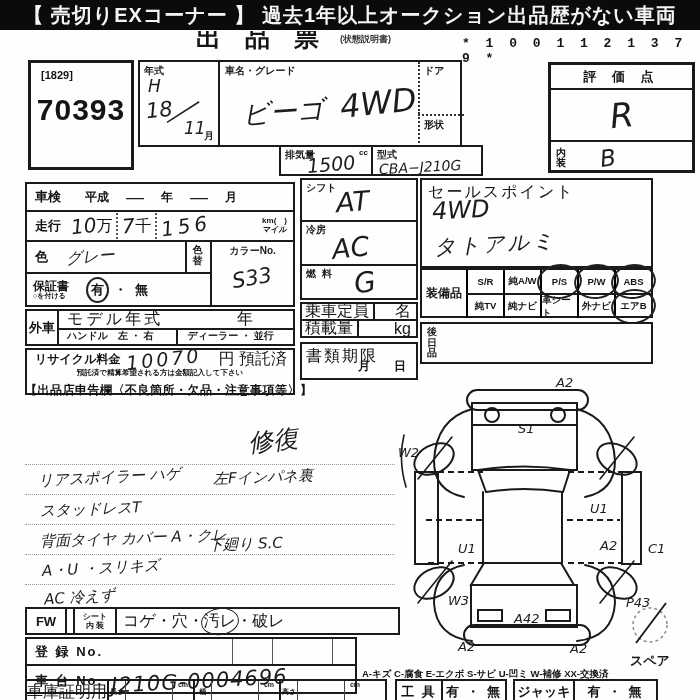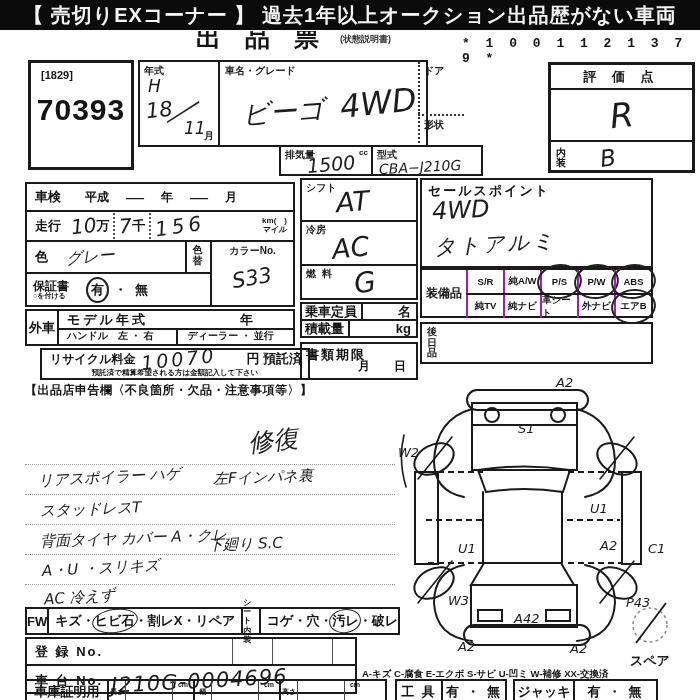--- a/index.html
+++ b/index.html
@@ -2,30 +2,30 @@
 <html><head>
 <meta charset="utf-8">
 <style>
   html,body{margin:0;padding:0;background:#e8e8e8;}
   #sheet{position:relative;width:700px;height:700px;background:#fefefe;overflow:hidden;
          font-family:"Liberation Sans",sans-serif;color:#141414;}
   .abs{position:absolute;}
   .box{position:absolute;border:2px solid #1a1a1a;box-sizing:border-box;background:transparent;}
   .thick{border-width:3px;}
   .lbl{font-size:10px;font-weight:bold;color:#1b1b1b;}
-  .lbl11{font-size:13px;font-weight:bold;}
+  .lbl11{font-size:16px;font-weight:normal;}
   .lbl12{font-size:12px;font-weight:bold;}
   .lbl13{font-size:13px;font-weight:bold;}
   .hw{font-family:"DejaVu Sans",sans-serif;font-style:italic;color:#1c1c1c;display:inline-block;}
   .banner{position:absolute;left:0;top:0;width:700px;height:30px;background:#0b0b0b;color:#f4f4f4;
           display:flex;align-items:center;justify-content:center;font-size:20px;font-weight:bold;letter-spacing:1px;}
   .titleclip{position:absolute;overflow:hidden;height:20px;}
   .titlemain{font-size:25px;font-weight:bold;letter-spacing:24px;position:relative;top:-10px;white-space:nowrap;}
   .serial{font-family:"Liberation Mono",monospace;font-size:13px;font-weight:bold;letter-spacing:4px;}
-  .eq-cell{position:relative;flex:1;border-left:2px solid #a21caf;display:flex;align-items:center;justify-content:center;
+  .eq-cell{position:relative;flex:1;border-left:2px solid #000000;display:flex;align-items:center;justify-content:center;
            font-size:9.5px;font-weight:bold;overflow:visible;}
   .eq-cell.circled::after{content:"";position:absolute;left:-5px;right:-5px;top:-6px;bottom:-6px;
            border:2px solid #222;border-radius:50%;transform:rotate(-7deg);}
   .circ-yes{position:relative;display:inline-block;}
   .circ-yes.circled::after{content:"";position:absolute;left:-5px;right:-5px;top:-4px;bottom:-4px;
            border:2px solid #222;border-radius:50%;}
   .circle-part{position:relative;display:inline-block;}
   .circle-part::after{content:"";position:absolute;left:-3px;right:-3px;top:-3px;bottom:-3px;
            border:1.8px solid #222;border-radius:50%;transform:rotate(-8deg);}
   .dotline{position:absolute;border-top:1.5px dotted #9a9a9a;height:0;}
@@ -56,21 +56,21 @@
 
   <div class="box" style="left:138px;top:60px;width:82px;height:87px;">
     <span class="lbl abs" style="left:4px;top:2px;">年式</span>
     <span class="hw abs" style="left:8px;top:14px;font-size:17px;">H</span>
     <span class="hw abs" style="left:6px;top:36px;font-size:21px;transform:rotate(-6deg);">18</span>
     <span class="hw abs" style="left:28px;top:28px;font-size:30px;transform:rotate(8deg);">／</span>
     <span class="hw abs" style="left:44px;top:56px;font-size:17px;">11</span>
     <span class="lbl abs" style="right:4px;bottom:2px;">月</span>
   </div>
 
-  <div class="box" style="left:218px;top:60px;width:210px;height:87px;padding-left:43px;">
+  <div class="box" style="left:218px;top:60px;width:244px;height:87px;padding-left:43px;">
     <span class="lbl abs" style="left:5px;top:2px;">車名・グレード</span>
     <span class="hw abs" style="left:22px;top:32px;font-size:27px;transform:rotate(-4deg);">ビーゴ</span>
     <span class="hw abs" style="left:120px;top:22px;font-size:32px;transform:rotate(-6deg);">4WD</span>
     <div class="abs" style="left:198px;top:0;width:44px;height:52px;border-left:2px dotted #333;">
       <span class="lbl abs" style="left:4px;top:2px;">ドア</span>
     </div>
     <div class="abs" style="left:198px;top:52px;width:44px;height:31px;border-left:2px dotted #333;border-top:2px dotted #333;">
       <span class="lbl abs" style="left:4px;top:2px;">形状</span>
     </div>
   </div>
@@ -224,21 +224,21 @@
       <span class="lbl11" style="margin-left:10px;letter-spacing:3px;">モデル年式</span>
       <span class="lbl11" style="margin-left:auto;margin-right:40px;">年</span>
     </div>
     <div class="row" style="position:absolute;left:30px;right:0;top:17px;bottom:0;">
       <span class="lbl" style="margin-left:10px;">ハンドル　左 ・ 右</span>
       <span style="border-left:2px solid #1a1a1a;height:100%;margin-left:22px;"></span>
       <span class="lbl" style="margin-left:10px;">ディーラー ・ 並行</span>
     </div>
   </div>
 
-  <div class="box" style="left:40px;top:348px;width:270px;height:32px;">
+  <div class="box" style="left:25px;top:348px;width:270px;height:47px;">
     <div class="row" style="height:18px;">
       <span class="lbl12" style="margin-left:8px;">リサイクル料金</span>
       <span class="hw" style="font-size:19px;margin-left:6px;letter-spacing:3px;transform:rotate(-6deg);">10070</span>
       <span class="lbl11" style="margin-left:auto;margin-right:6px;">円 預託済</span>
     </div>
     <div style="font-size:7.5px;font-weight:bold;text-align:center;">預託済で精算希望される方は金額記入して下さい</div>
   </div>
 
   <div class="abs lbl12" style="left:25px;top:382px;letter-spacing:0.5px;">【出品店申告欄〈不良箇所・欠品・注意事項等〉】</div>
 
@@ -323,23 +323,20 @@
     <text class="dlabel" x="50" y="230">W3</text>
     <text class="dlabel" x="228" y="232">P43</text>
     <text class="dlabel" x="116" y="248">A42</text>
     <text class="dlabel" x="60" y="276">A2</text>
     <text class="dlabel" x="172" y="278">A2</text>
     <text x="232" y="290" font-size="13" font-weight="bold" fill="#1a1a1a">スペア</text>
   </svg>
 
   <div class="box row" style="left:25px;top:607px;width:375px;height:28px;">
     <span class="lbl13" style="width:38px;text-align:center;border-right:2px solid #1a1a1a;height:100%;display:flex;align-items:center;justify-content:center;">FW</span>
-    <span class="lbl11" style="margin-left:6px;white-space:nowrap;">
-      <span>キズ・</span><span class="circle-part">ヒビ石</span><span>・割レX・リペア</span>
-    </span>
     <span style="margin-left:6px;border-left:2px solid #1a1a1a;border-right:2px solid #1a1a1a;height:100%;width:40px;display:flex;flex-direction:column;align-items:center;justify-content:center;font-size:8px;font-weight:bold;line-height:1.15;">
       <span>シート</span>
       <span>内 装</span>
     </span>
     <span class="lbl11" style="margin-left:6px;white-space:nowrap;">
       <span>コゲ・穴・</span><span class="circle-part">汚レ</span><span>・破レ</span>
     </span>
   </div>
 
   <div class="box" style="left:25px;top:637px;width:332px;height:57px;">

